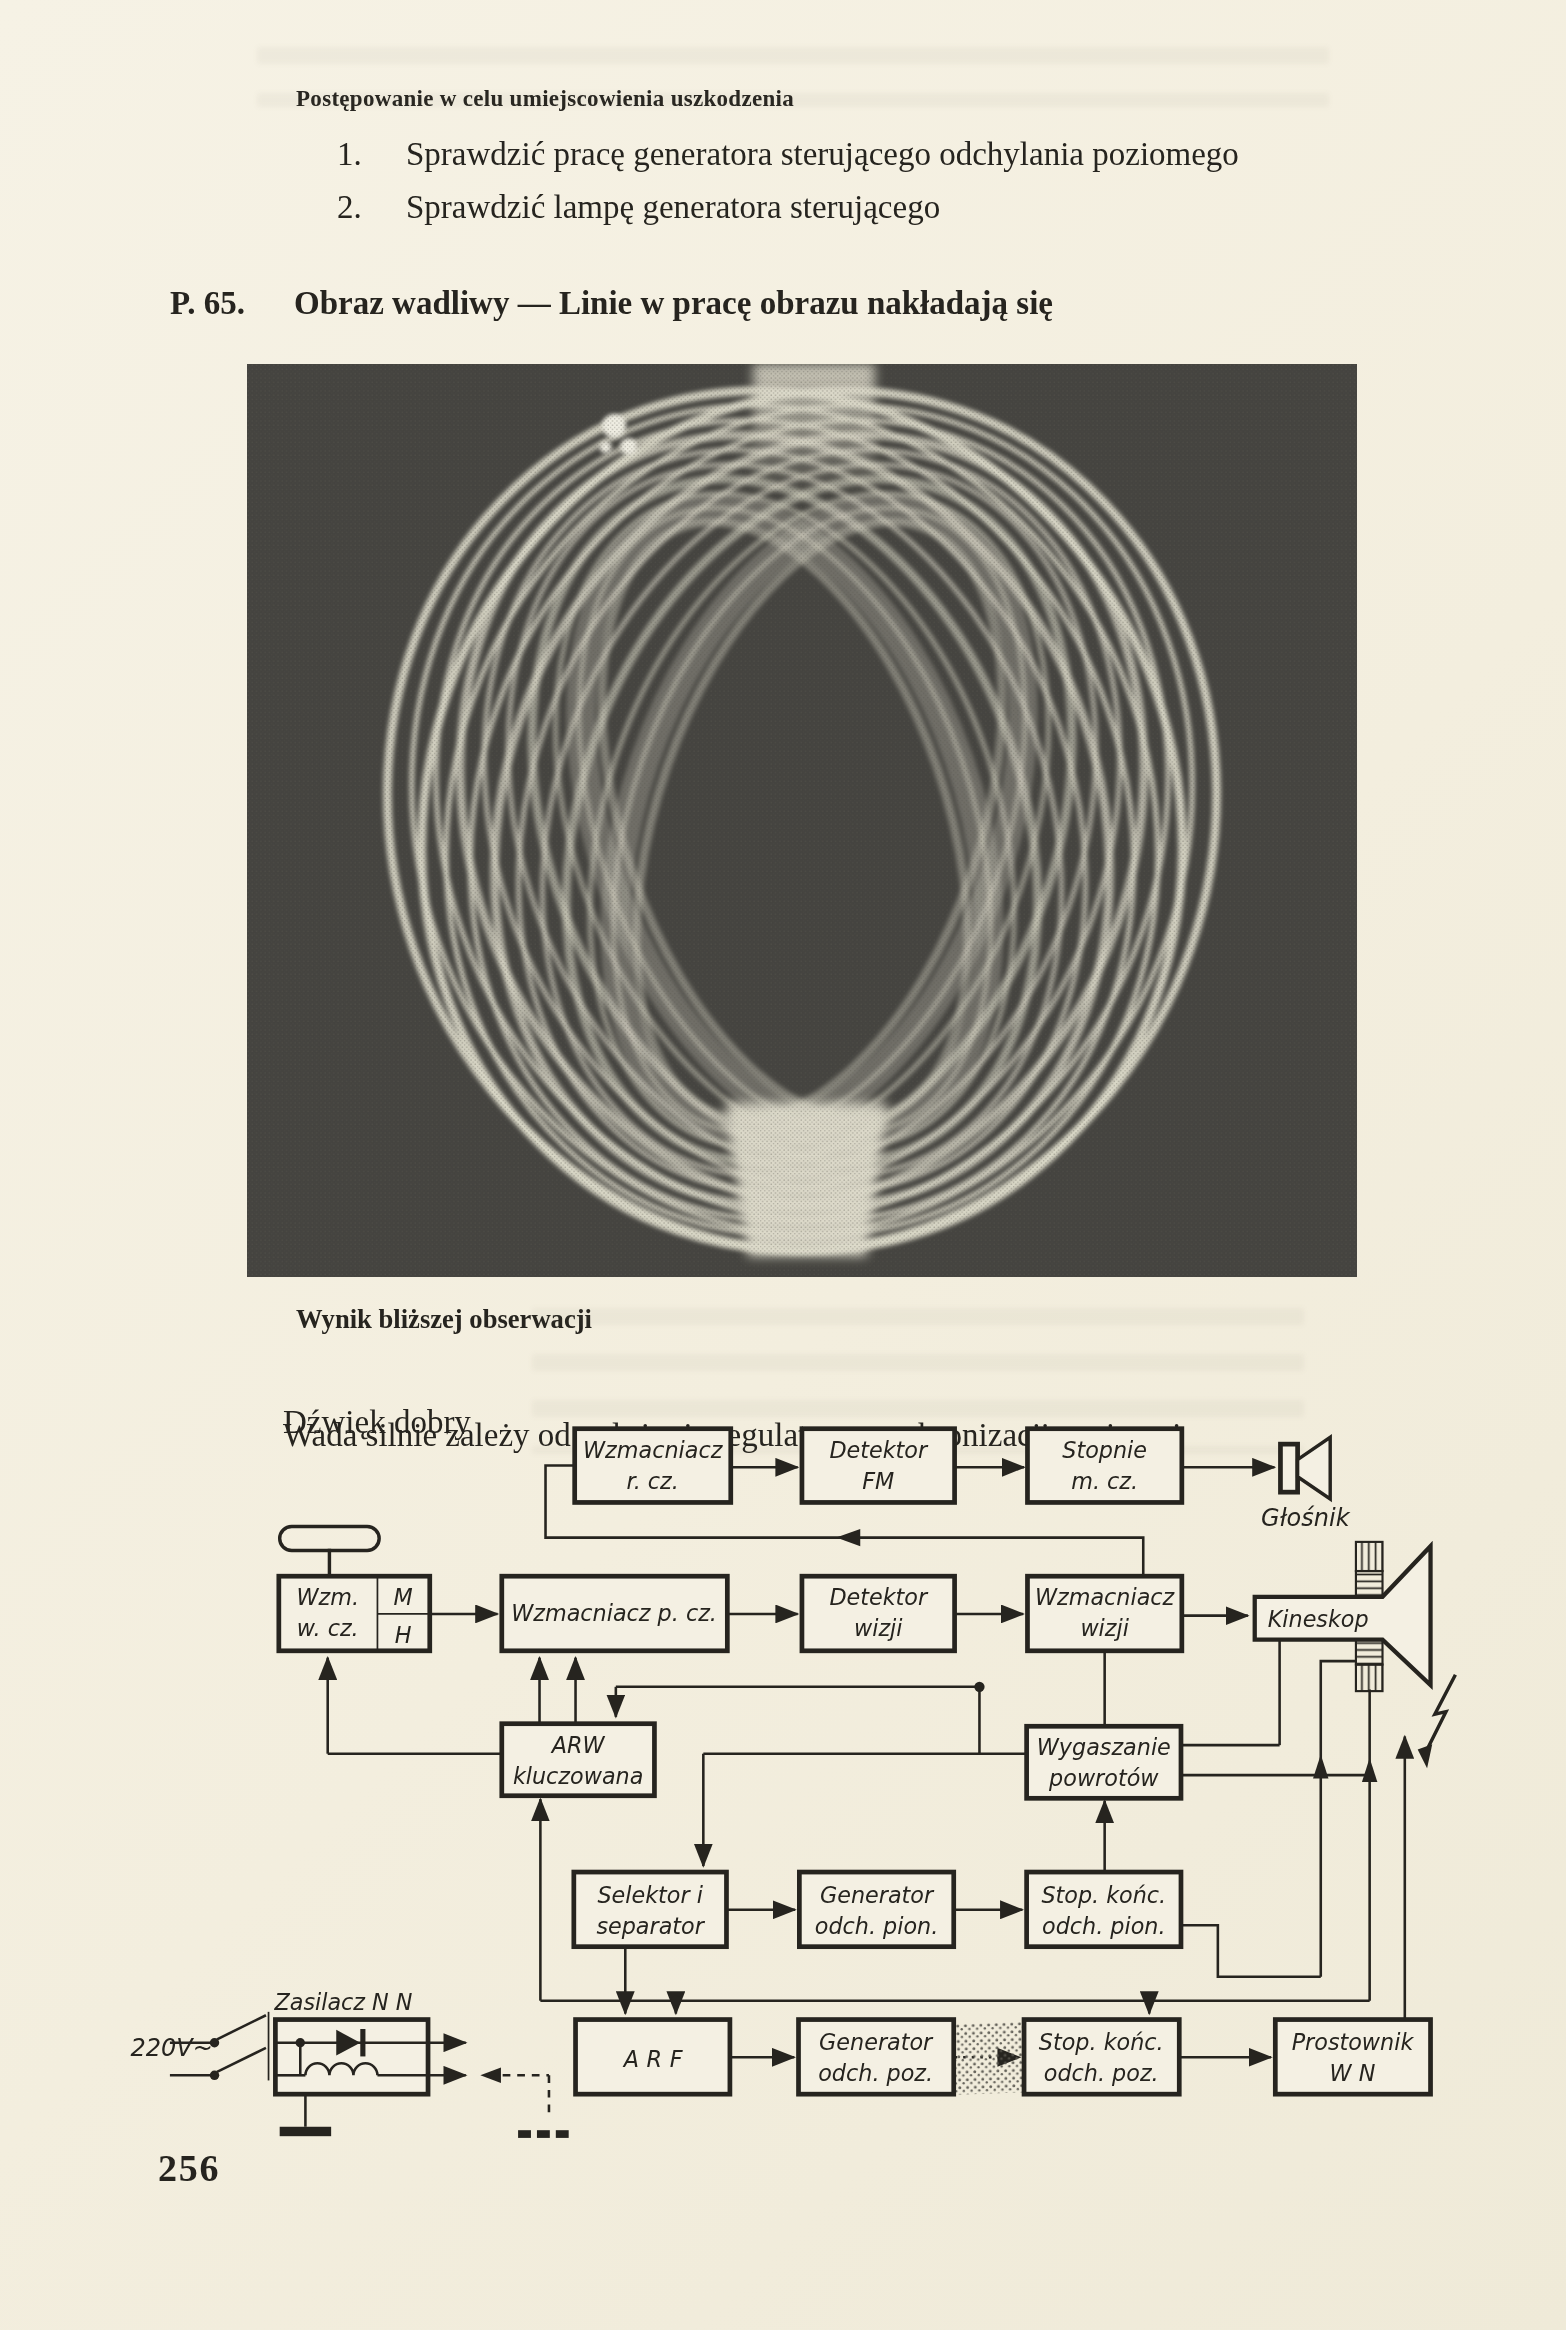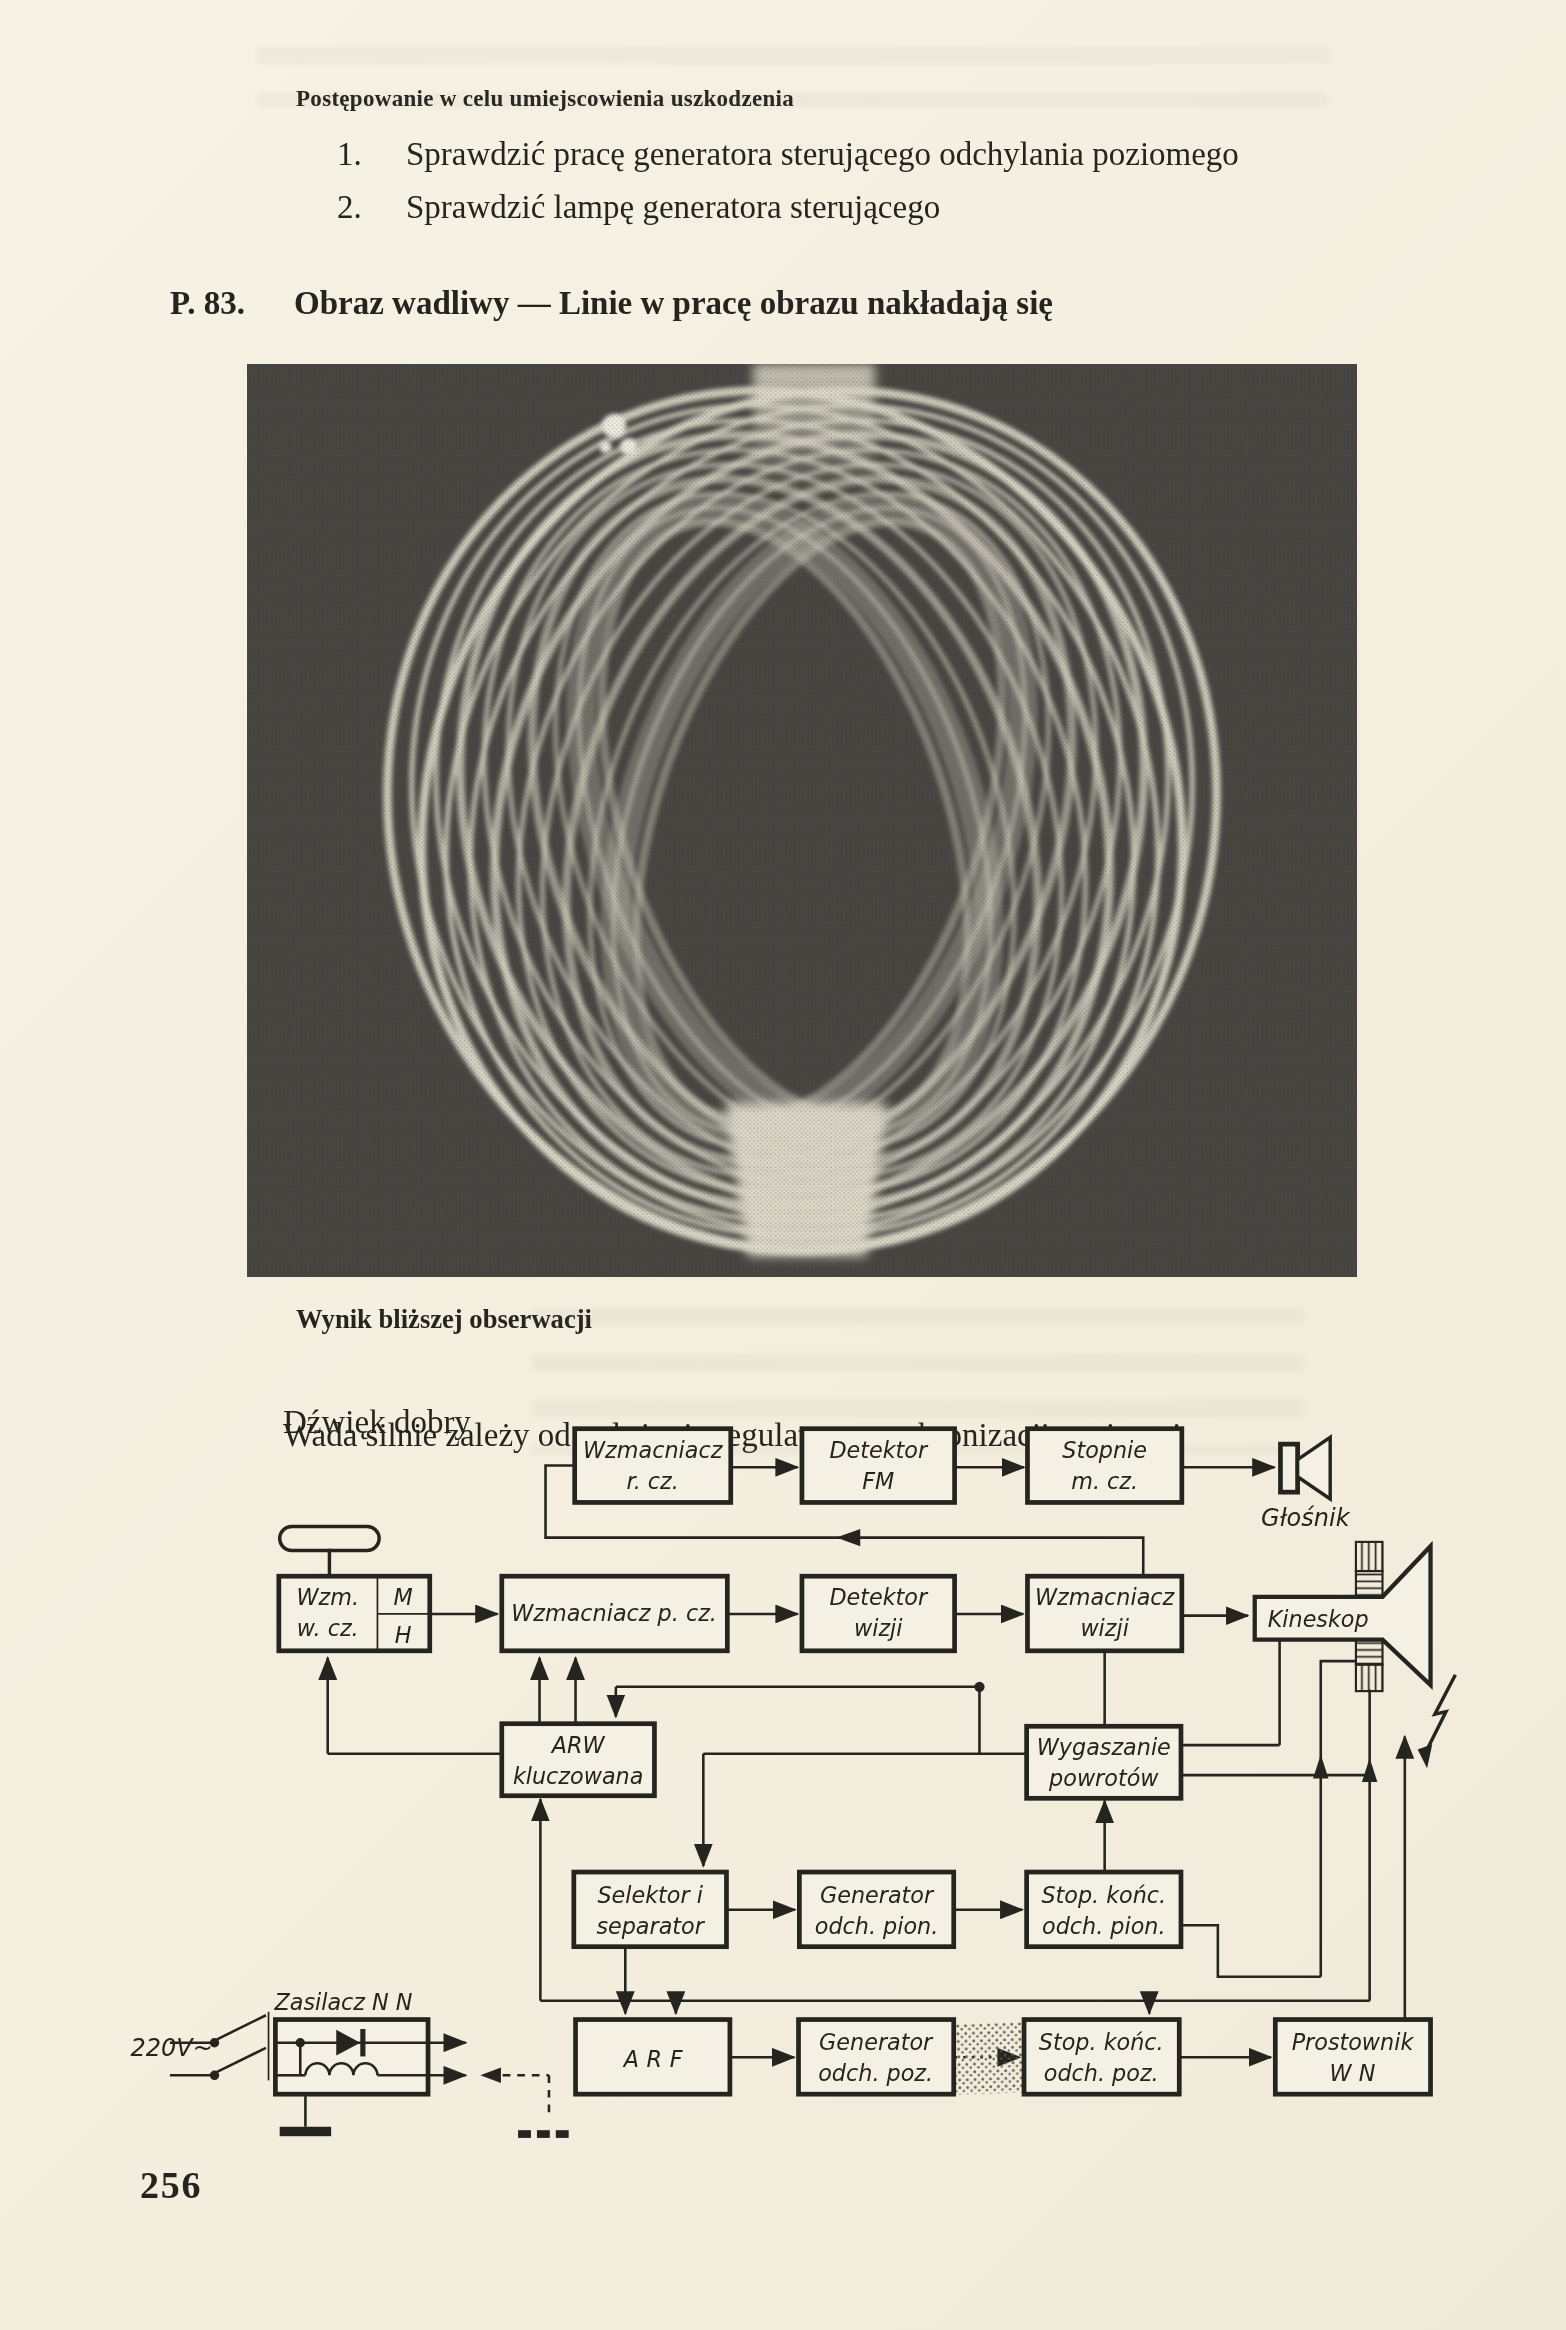--- a/index.html
+++ b/index.html
@@ -9,21 +9,21 @@
   .proc-heading{left:296px;top:86px;font-weight:bold;font-size:23px;letter-spacing:0.3px;}
   .step-row{font-size:33px;}
   .step-num{position:absolute;left:337px;}
   .step-text{position:absolute;left:388px;white-space:nowrap;margin-left:18px;}
   .case-line{top:285px;font-weight:bold;font-size:33px;}
   .case-prefix{position:absolute;left:170px;white-space:nowrap;}
   .case-text{position:absolute;left:294px;white-space:nowrap;}
   .obs-heading{left:296px;top:1304px;font-weight:bold;font-size:26.6px;text-align:right;}
   .obs-line1{left:283px;top:1360px;font-size:33px;margin-top:44px;}
   .obs-line2{left:283px;top:1417px;font-size:33px;white-space:nowrap;}
-  .pageno{left:140px;top:2146px;font-size:38px;font-weight:bold;letter-spacing:1.7px;margin-top:17px;}
+  .pageno{left:158px;top:2146px;font-size:38px;font-weight:bold;letter-spacing:1.7px;}
   .photo{left:247px;top:364px;width:1110px;height:913px;background:#454440;}
   .ghost{pointer-events:none;filter:blur(2.6px);opacity:.55;
          background:repeating-linear-gradient(180deg,rgba(110,104,86,.10) 0 17px,rgba(110,104,86,0) 17px 46px);}
   svg.overlay{left:0;top:0;}
   svg text{font-family:"DejaVu Sans",sans-serif;font-style:italic;font-size:26px;fill:#26241f;text-anchor:middle;}
   svg text.ls{letter-spacing:9px;}
   svg text.start{text-anchor:start;}
   svg text.big{font-size:28px;}
   .ln{stroke:#26241f;stroke-width:3;fill:none;}
   .thin{stroke:#26241f;stroke-width:2;fill:none;}
@@ -41,21 +41,21 @@
 <div class="abs step-row" style="top:136px;">
   <span class="step-num">1.</span>
   <span class="step-text">Sprawdzić pracę generatora sterującego odchylania poziomego</span>
 </div>
 <div class="abs step-row" style="top:189px;">
   <span class="step-num">2.</span>
   <span class="step-text">Sprawdzić lampę generatora sterującego</span>
 </div>
 
 <div class="abs case-line">
-  <span class="case-prefix">P. 83.</span>
+  <span class="case-prefix">P. 65.</span>
   <span class="case-text">Obraz wadliwy — Linie w pracę obrazu nakładają się</span>
 </div>
 
 <div class="abs photo">
   <svg width="1110" height="913" viewBox="0 0 1294 1064">
     <defs>
       <filter id="soft">
           <feGaussianBlur stdDeviation="2.3"></feGaussianBlur>
         </filter>
       <filter id="soft2">

